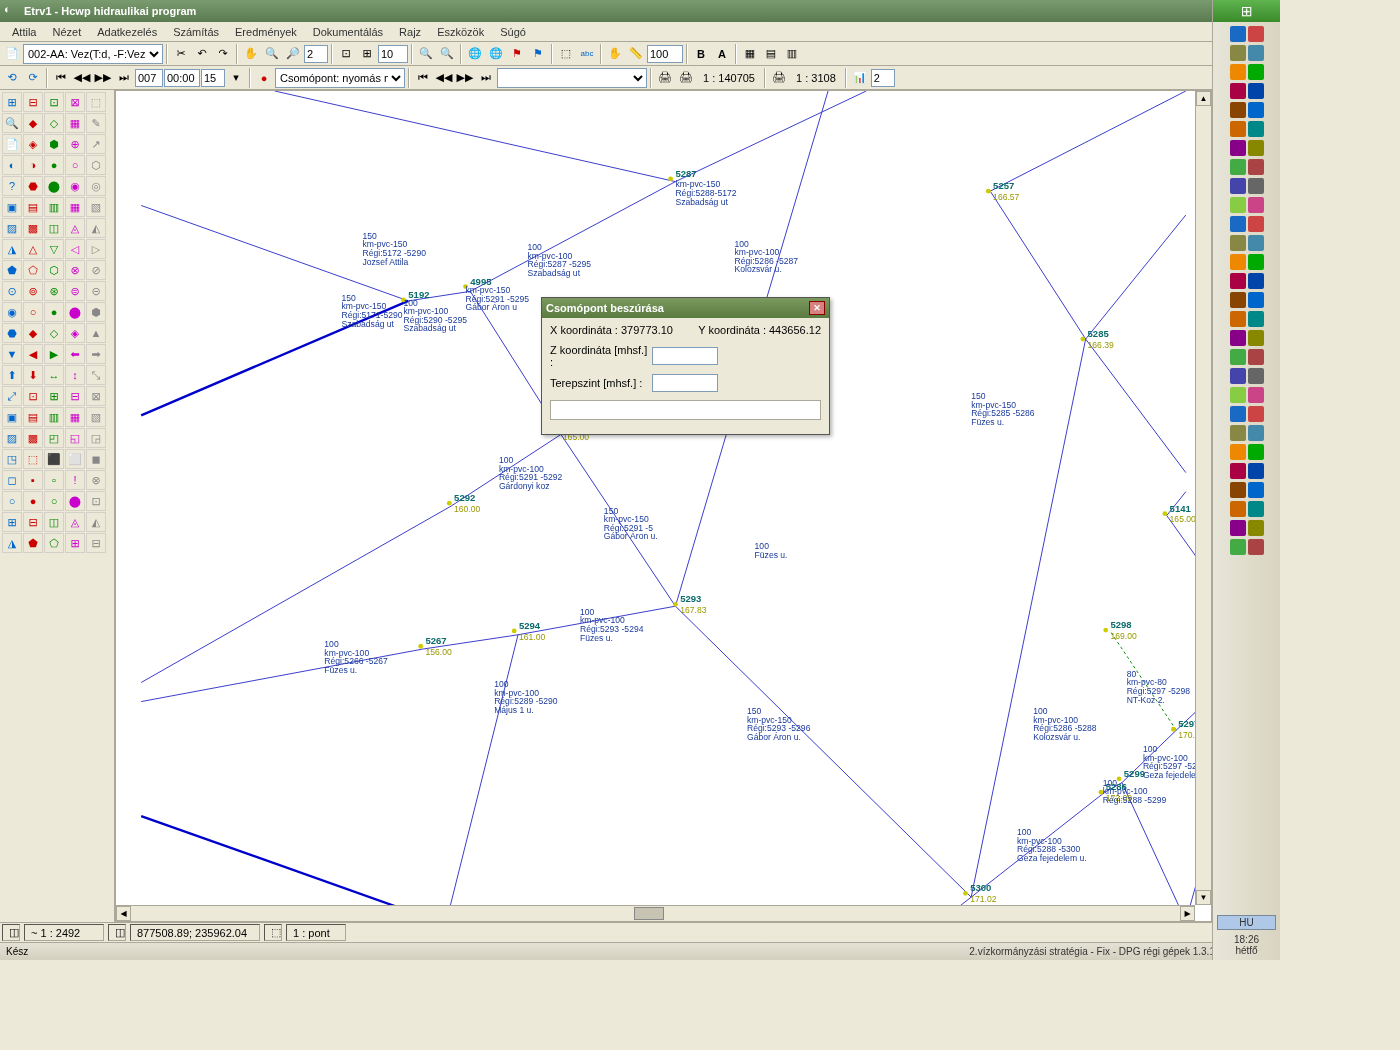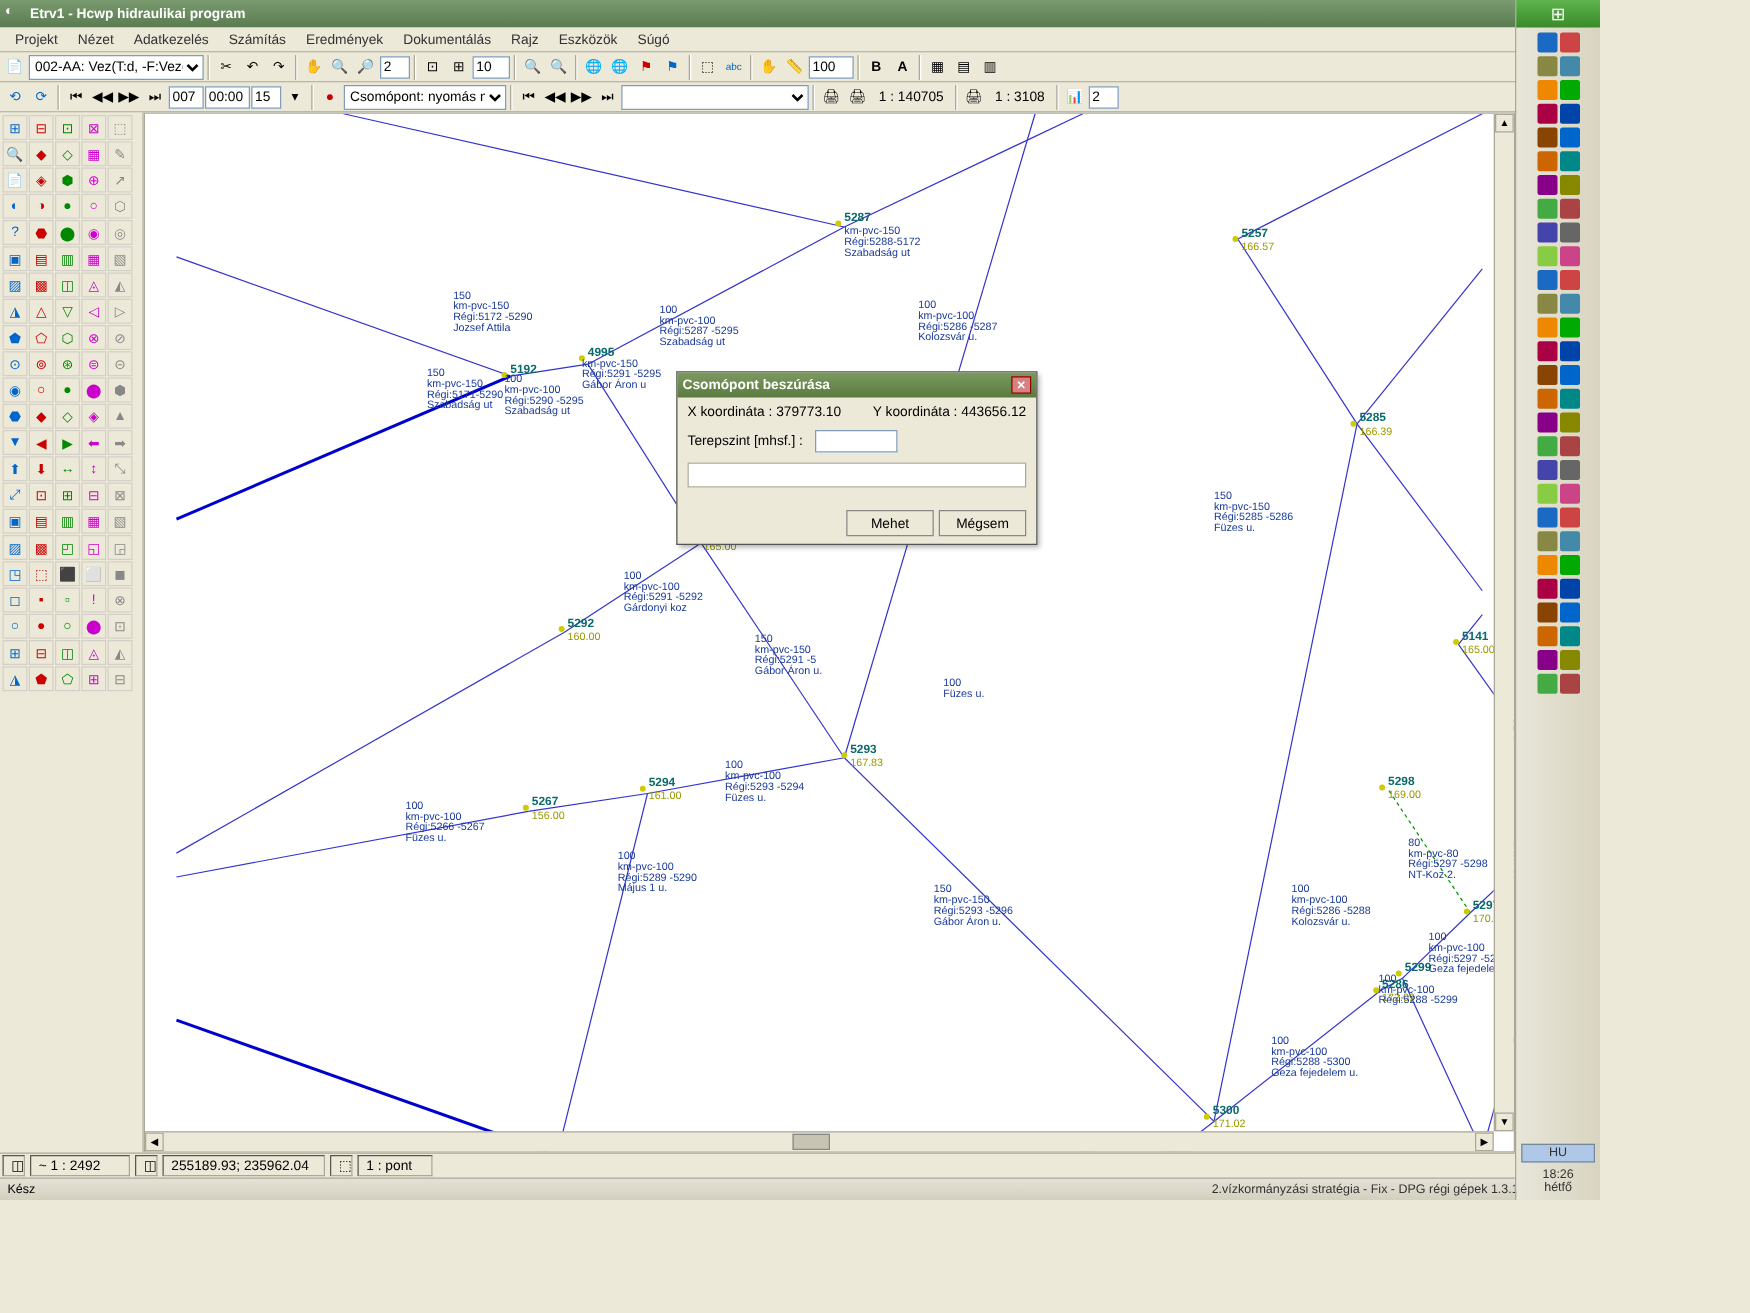--- a/index.html
+++ b/index.html
@@ -66,21 +66,21 @@
 <div class="titlebar">
   <span class="icon">◐</span>
   <span>Etrv1 - Hcwp hidraulikai program</span>
   <span class="spacer"></span>
   <span class="winbtn">_</span>
   <span class="winbtn">□</span>
   <span class="winbtn close">✕</span>
 </div>
 
 <div class="menubar" id="menubar">
-    <span>Projekt</span>
+    <span>Attila</span>
     <span>Nézet</span>
     <span>Adatkezelés</span>
     <span>Számítás</span>
     <span>Eredmények</span>
     <span>Dokumentálás</span>
     <span>Rajz</span>
     <span>Eszközök</span>
     <span>Súgó</span>
   </div>
 
@@ -472,36 +472,36 @@
     <span>Csomópont beszúrása</span>
     <span class="spacer"></span>
     <span class="dlg-close">✕</span>
   </div>
   <div class="dlg-body">
     <div class="dlg-line">
       <span>X koordináta : 379773.10</span>
       <span>Y koordináta : 443656.12</span>
     </div>
     <div class="dlg-row">
+      <label>Z koordináta [mhsf.] :</label>
+      <input style="width: 66px;">
+    </div>
+    <div class="dlg-row">
       <label>Terepszint [mhsf.] :</label>
       <input style="width: 66px;">
     </div>
     <div class="dlg-empty"></div>
-  </div>
-  <div class="dlg-buttons">
-    <button class="dlg-btn">Mehet</button>
-    <button class="dlg-btn">Mégsem</button>
   </div>
 </div>
 
 <div class="statusbar">
   <span class="status-cell" style="width:18px">◫</span>
   <span class="status-cell" style="width:80px">~ 1 : 2492</span>
   <span class="status-cell" style="width:18px">◫</span>
-  <span class="status-cell" style="width:130px">255189.93; 235962.04</span>
+  <span class="status-cell" style="width:130px">877508.89; 235962.04</span>
   <span class="status-cell" style="width:18px">⬚</span>
   <span class="status-cell" style="width:60px">1 : pont</span>
 </div>
 
 <div class="taskbar">
   <span style="padding-left:6px">Kész</span>
   <span class="task">2.vízkormányzási stratégia - Fix - DPG régi gépek 1.3.1.3.1.1.1.1</span>
   <span style="padding:0 4px">⣿</span>
 </div>
 

